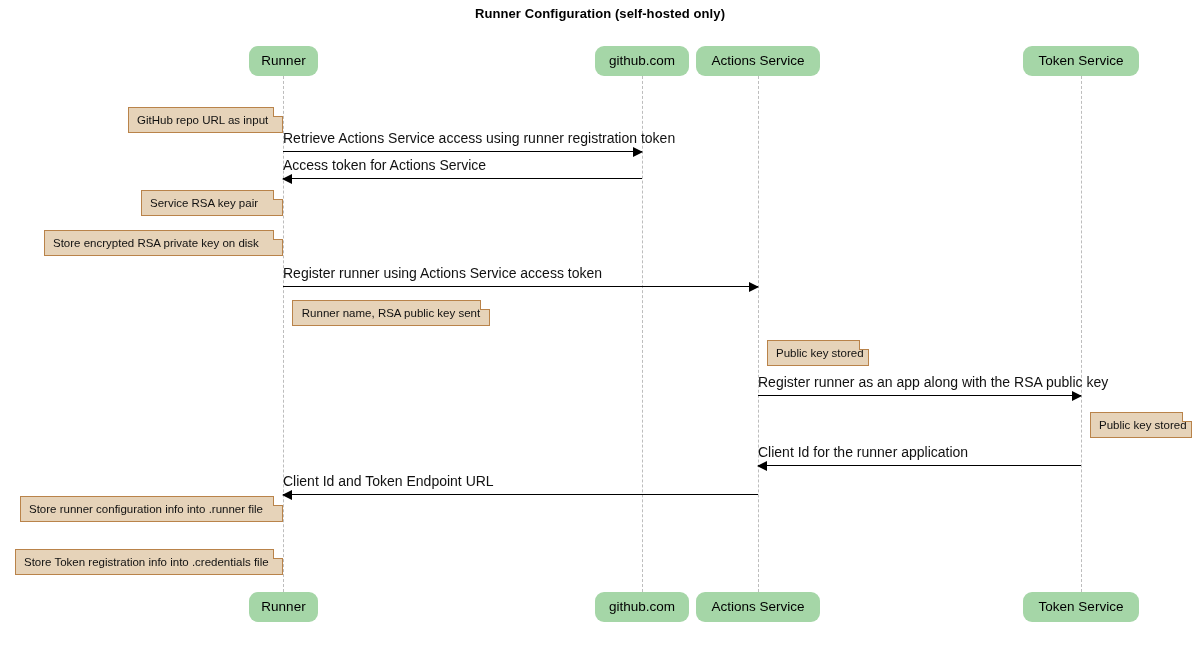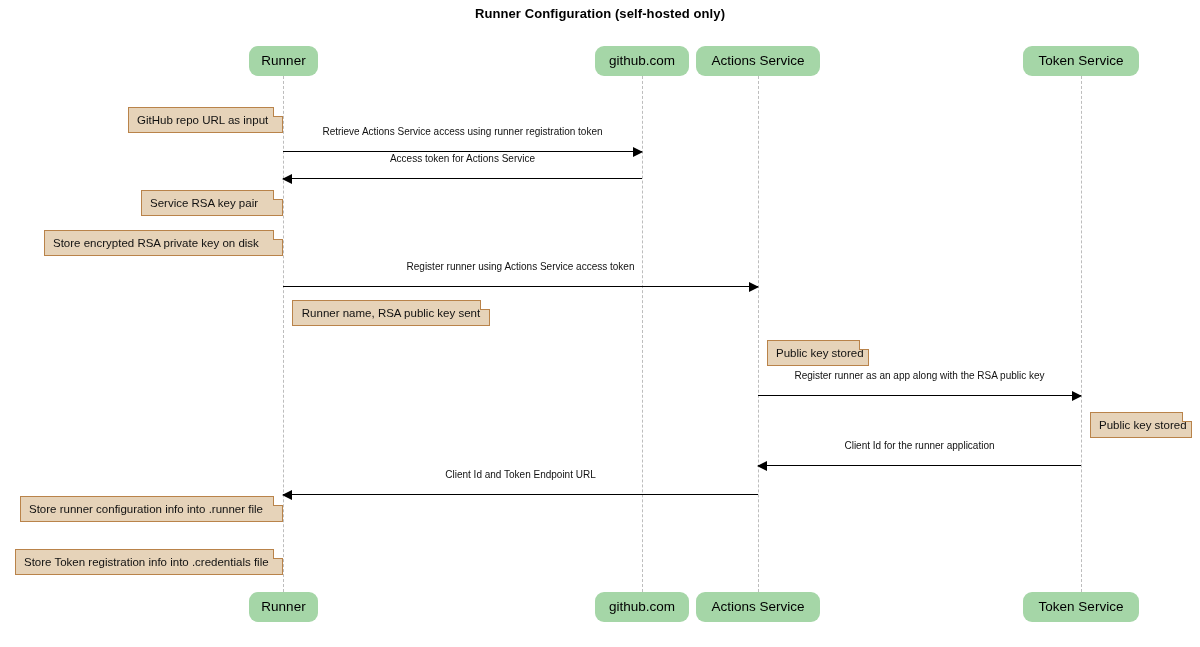--- a/index.html
+++ b/index.html
@@ -103,24 +103,24 @@
   .message.to-right .msg-head {
     right: -1px;
     border-left: 10px solid #000000;
   }
   .message.to-left .msg-head {
     left: -1px;
     border-right: 10px solid #000000;
   }
   .message .msg-label {
     position: absolute;
-    bottom: 14px;
+    bottom: 5px;
     width: 100%;
-    text-align: center;
-    font-size: 10px;
+    text-align: left;
+    font-size: 14px;
     color: #111111;
     white-space: nowrap;
   }
 </style>
 </head>
 <body>
 
 <div id="diagram">
   <div class="diagram-title">Runner Configuration (self-hosted only)</div>
   <div id="lifelines-layer">

